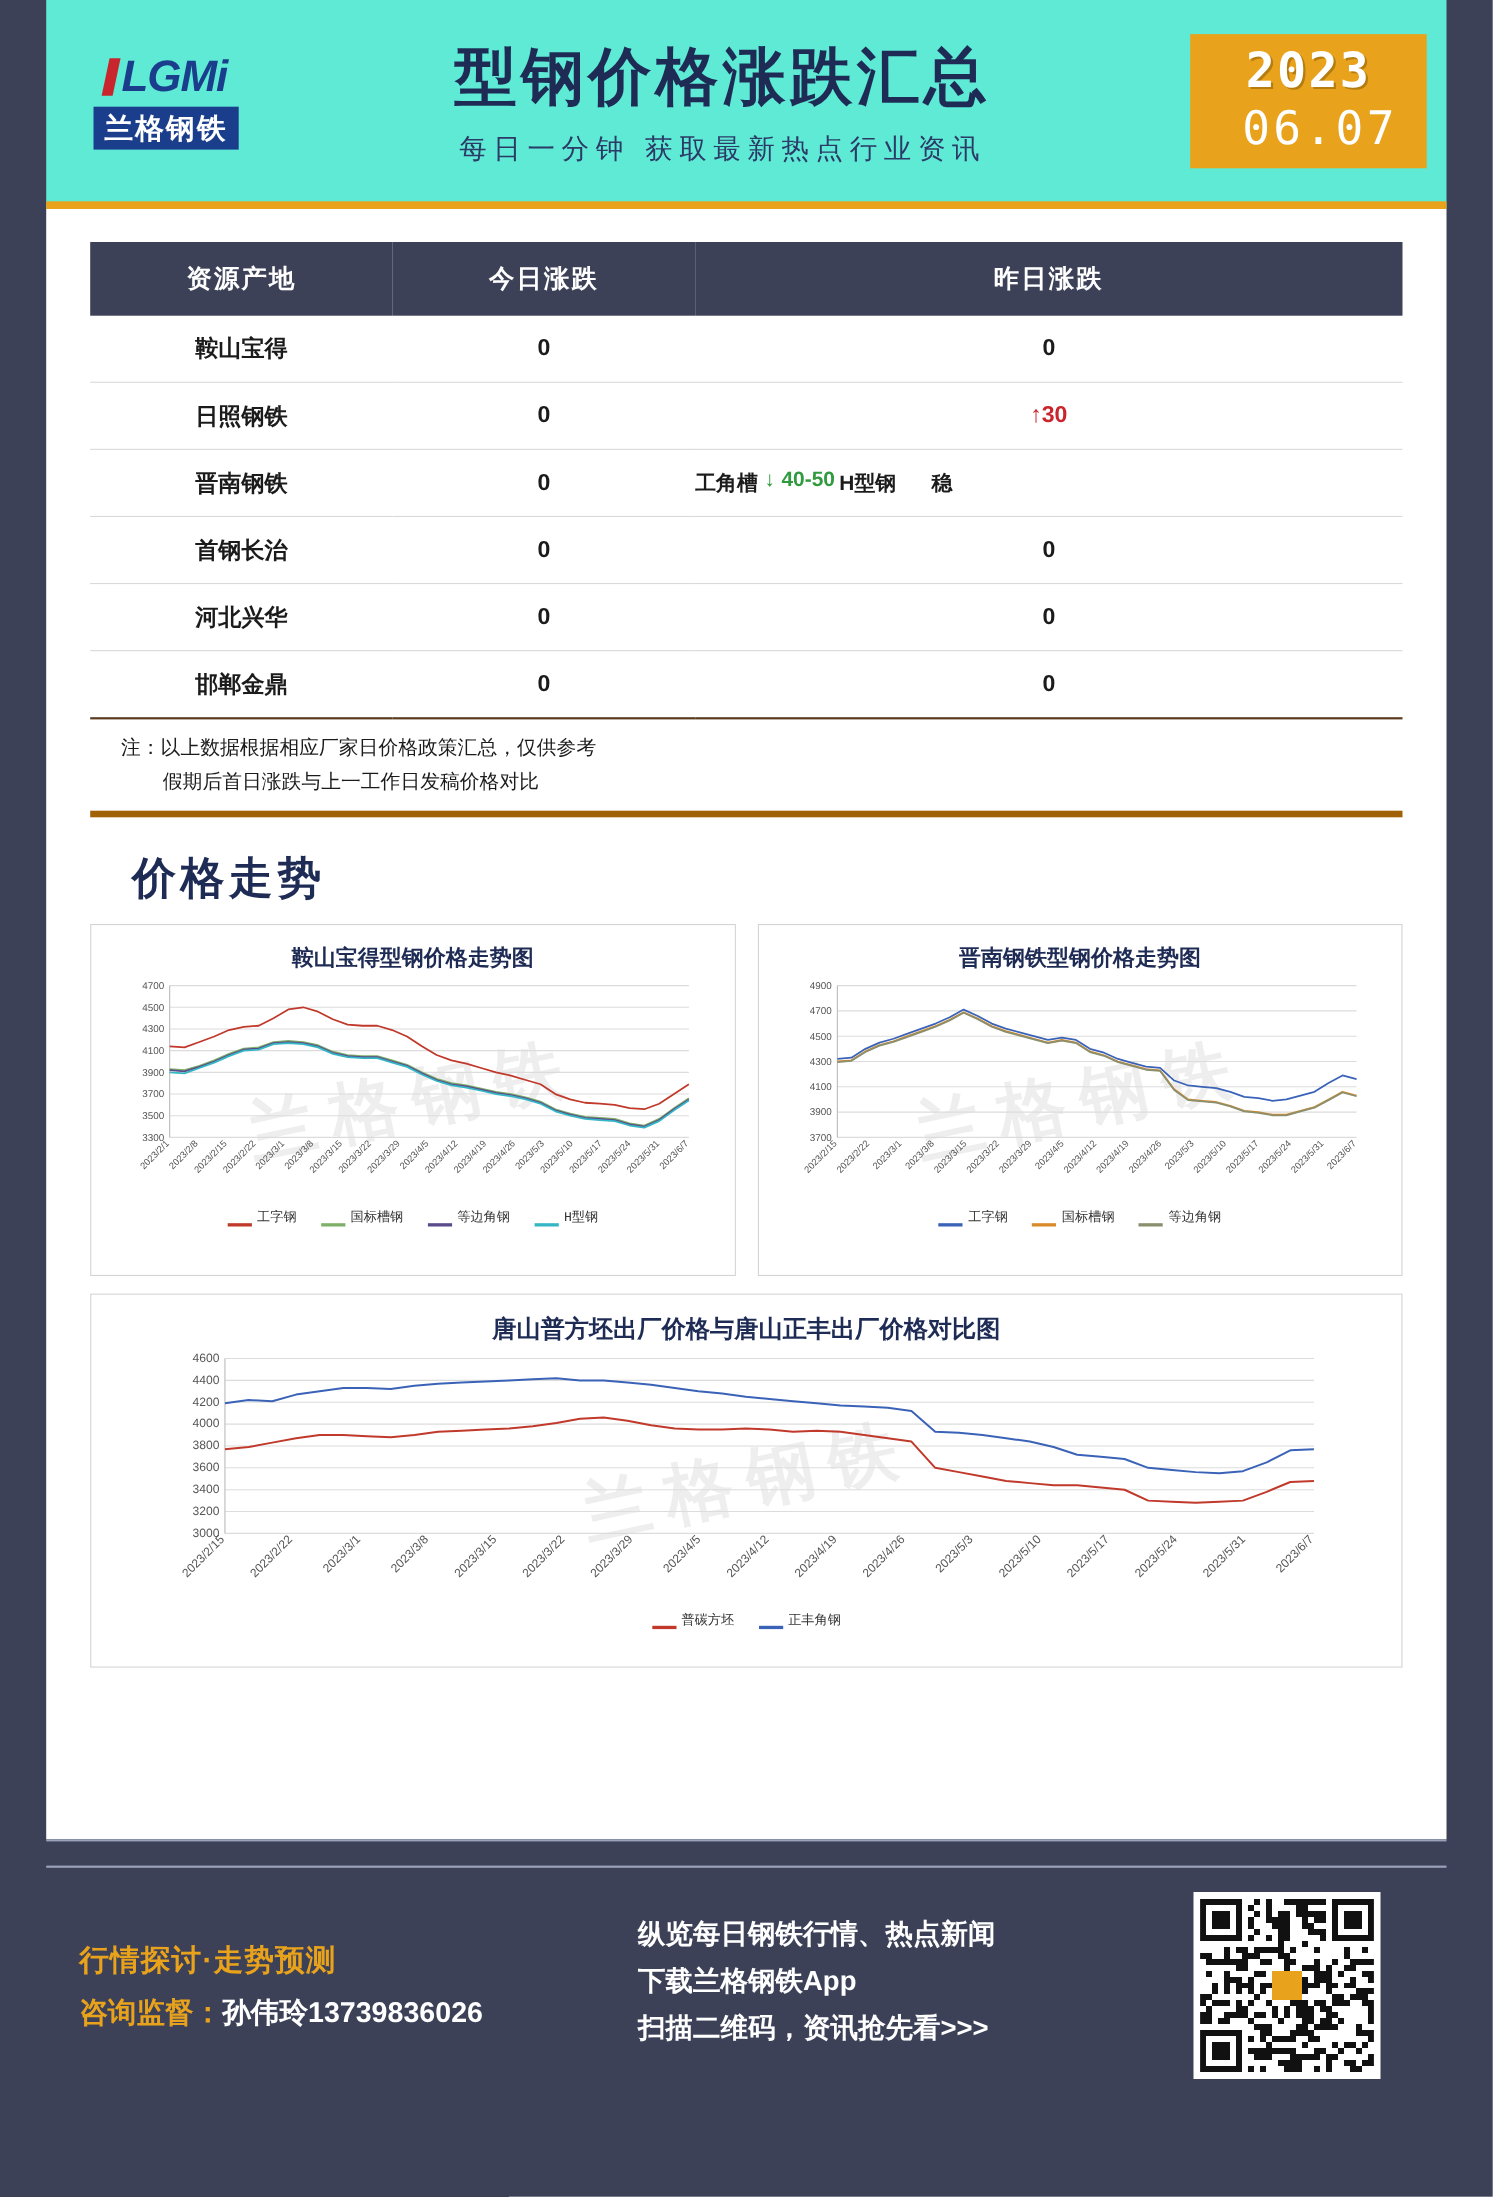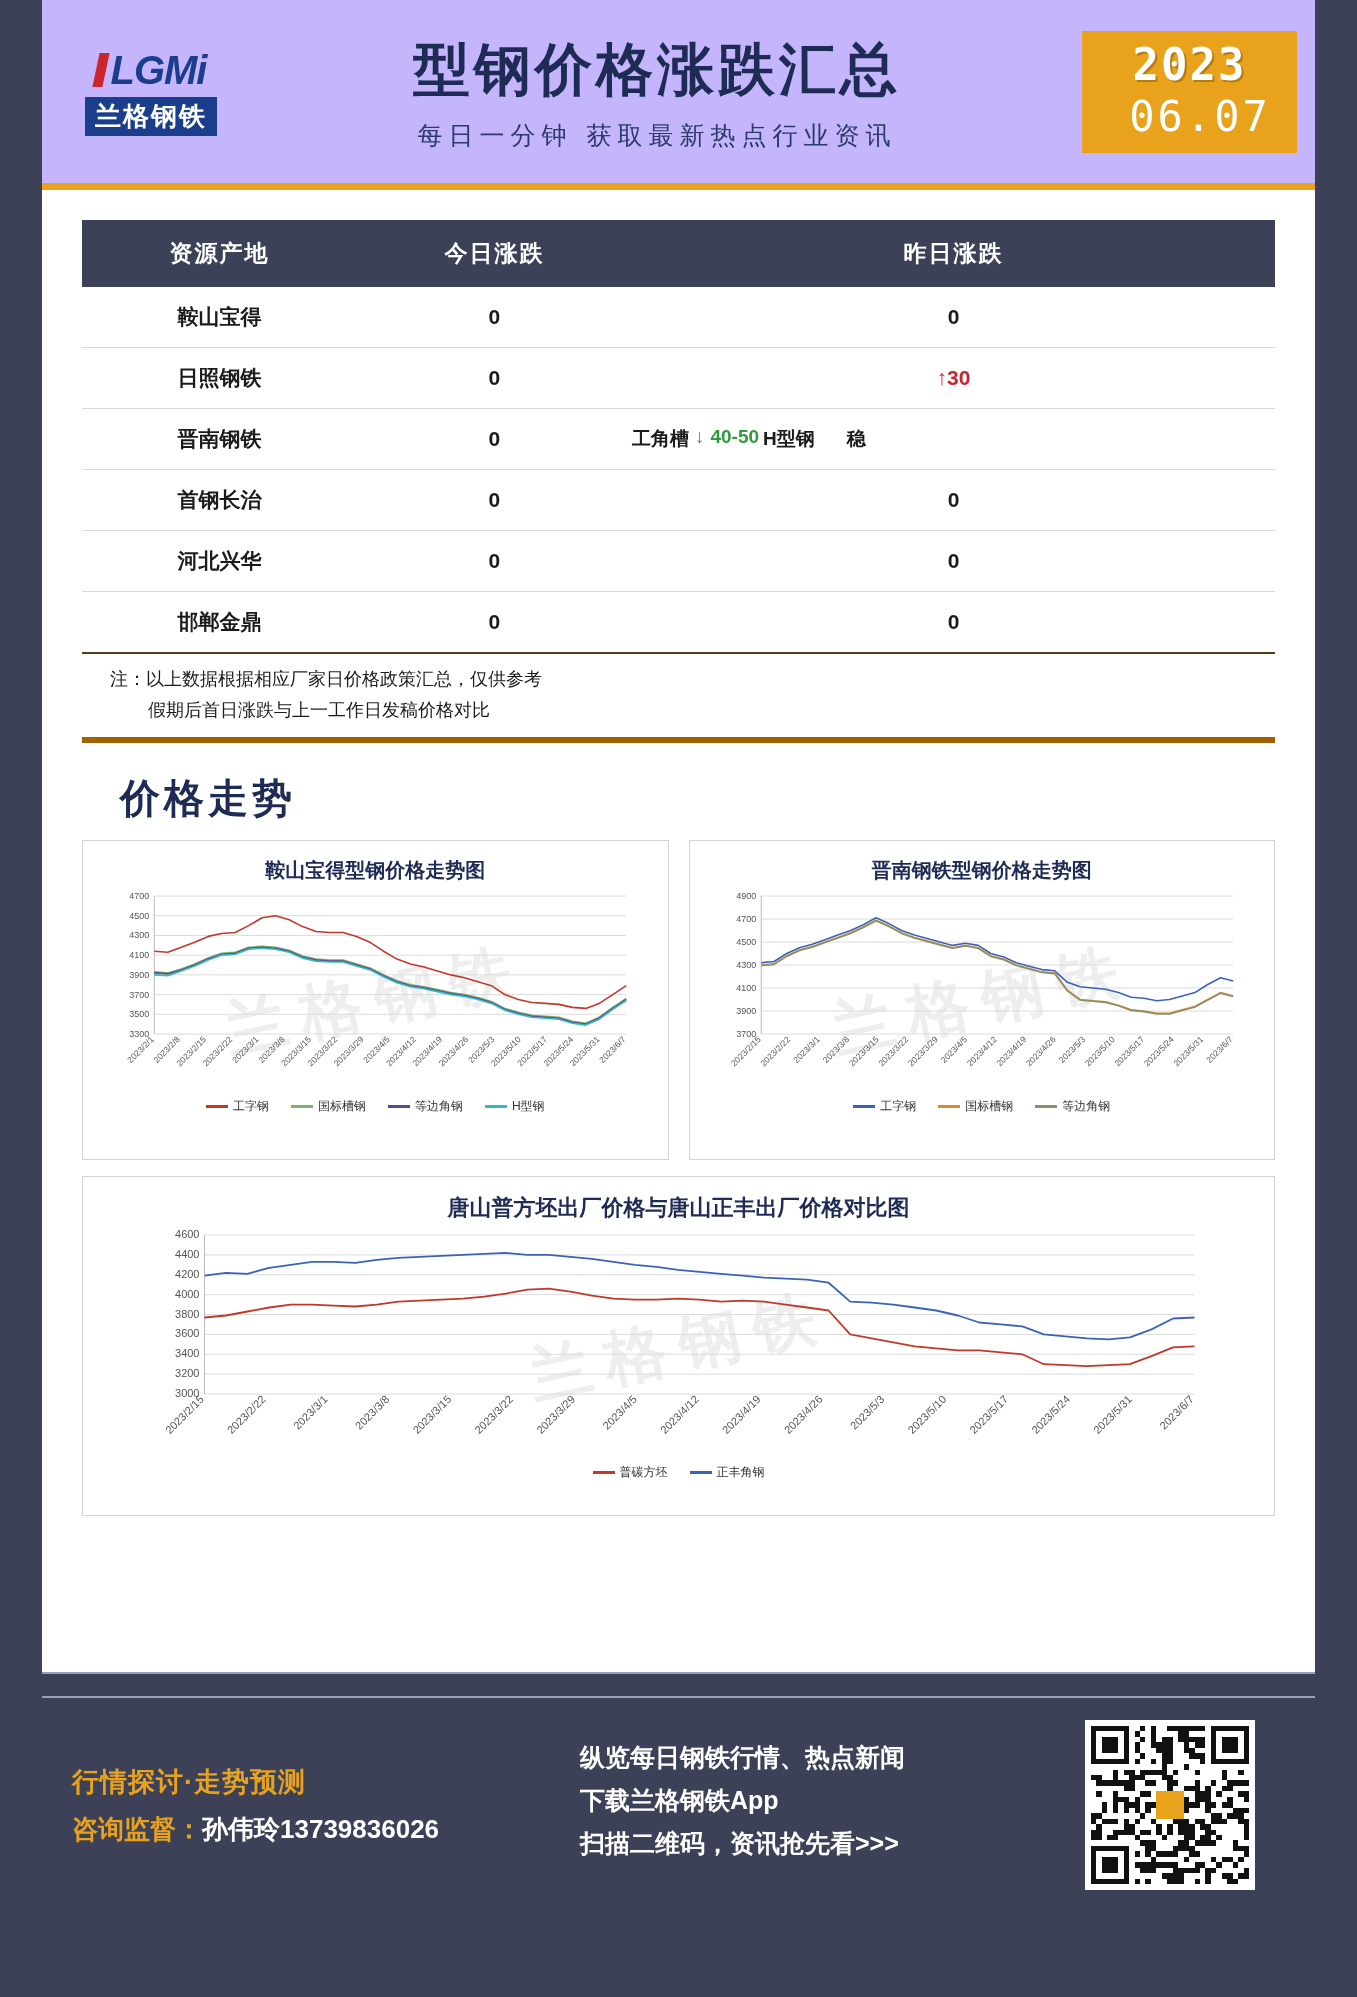--- a/index.html
+++ b/index.html
@@ -8,21 +8,21 @@
     width:1357px; height:1997px;
     background:#3c4158;
     font-family:"Liberation Sans","DejaVu Sans",sans-serif;
     position:relative;
     overflow:hidden;
   }
   
   .header {
     position:relative;
     height:190px;
-    background:#c4b5fd;
+    background:#5eead4;
     margin:0 42px;
     display:flex;
     align-items:center;
     border-bottom:7px solid #e8a21c;
   }
   .logo-wrap {
     width:200px; min-width:200px;
     display:flex; flex-direction:column; align-items:center; justify-content:center;
     padding-left:18px;
   }
@@ -112,21 +112,21 @@
     text-align:center; font-size:20px; font-weight:bold; color:#1e2b55;
     margin:6px 0 4px 0;
   }
   .chart-title.big { font-size:22px; }
   .chart-body { position:relative; width:100%; }
   .chart-body svg { display:block; width:100%; }
   .legend {
     display:flex; justify-content:center; gap:22px; margin-top:2px;
     font-size:12px; color:#333;
   }
-  .legend .item { display:flex; align-items:center; gap:5px; }
+  .legend .item { display:flex; align-items:flex-end; gap:5px;font-family:Liberation Mono, monospace; }
   .legend .swatch { width:22px; height:3px; display:inline-block; }
   
   .wm {
     position:absolute; left:0; top:0; width:100%; height:100%;
     display:flex; align-items:center; justify-content:center;
     pointer-events:none;
   }
   .wm span {
     font-size:62px; font-weight:bold; color:rgba(120,120,120,0.13);
     letter-spacing:14px; transform:rotate(-12deg);

